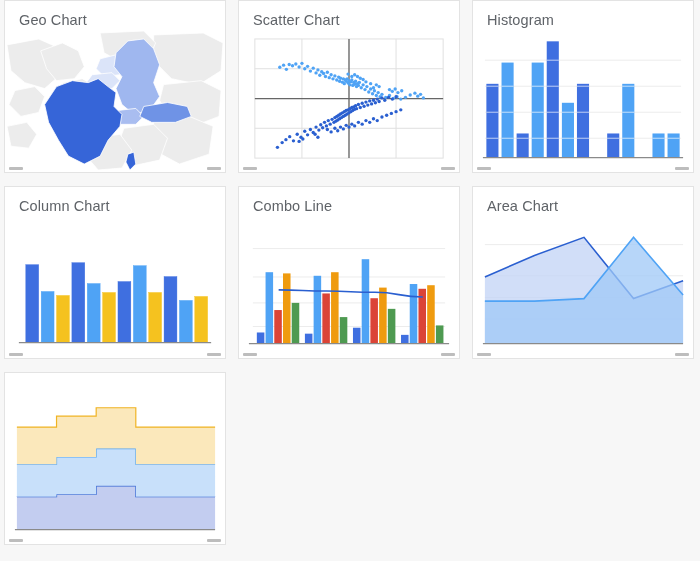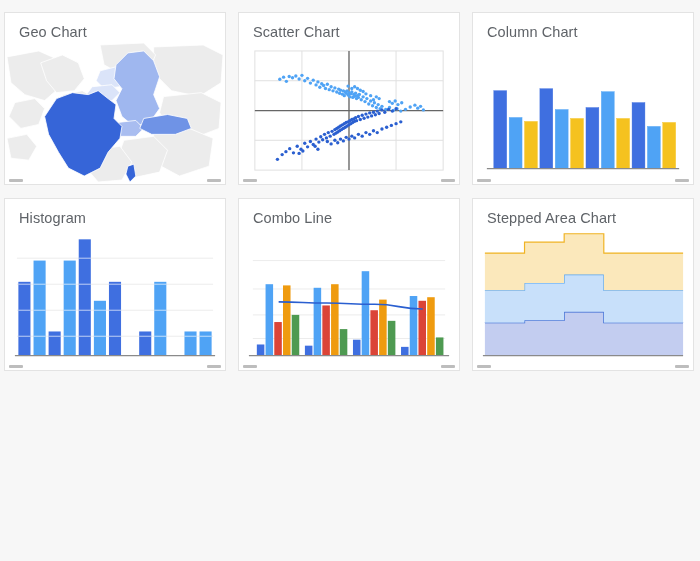--- a/index.html
+++ b/index.html
@@ -14,21 +14,21 @@
     height: 561px;
     overflow: hidden;
     background: #f7f7f7;
   }
   .grid {
     display: grid;
     grid-template-columns: repeat(3, 222px);
     grid-auto-rows: 173px;
     column-gap: 12px;
     row-gap: 13px;
-    padding: 12px 4px 0 4px;
+    padding: 0 4px 0 4px;
     box-sizing: border-box;
   }
   .card {
     position: relative;
     background: #ffffff;
     border: 1px solid #e3e3e3;
     box-sizing: border-box;
     overflow: hidden;
   }
   .card-title {
@@ -293,46 +293,20 @@
               <circle cx="158.50" cy="81.20" r="1.7" fill="#2a5fd0"></circle>
               <circle cx="163.25" cy="79.40" r="1.7" fill="#2a5fd0"></circle>
             </g>
         </svg>
       </div>
       <div class="nub left"></div>
       <div class="nub right"></div>
     </div>
 
     <div class="card">
-      <div class="card-title">Column Chart</div>
-      <div class="chart-area">
-        <svg id="svg-column" viewBox="0 0 222 142" preserveAspectRatio="none">
-          <rect x="0" y="0" width="222" height="142" fill="#ffffff"></rect>
-          <g id="column-bars">
-              <rect x="21.0" y="48.0" width="13" height="78.0" fill="#3f6fe0" stroke="#3f6fe0" stroke-width="0.4"></rect>
-              <rect x="67.5" y="46.0" width="13" height="80.0" fill="#3f6fe0" stroke="#3f6fe0" stroke-width="0.4"></rect>
-              <rect x="114.0" y="65.0" width="13" height="61.0" fill="#3f6fe0" stroke="#3f6fe0" stroke-width="0.4"></rect>
-              <rect x="160.5" y="60.0" width="13" height="66.0" fill="#3f6fe0" stroke="#3f6fe0" stroke-width="0.4"></rect>
-              <rect x="36.5" y="75.0" width="13" height="51.0" fill="#4fa3f5" stroke="#4fa3f5" stroke-width="0.4"></rect>
-              <rect x="83.0" y="67.0" width="13" height="59.0" fill="#4fa3f5" stroke="#4fa3f5" stroke-width="0.4"></rect>
-              <rect x="129.5" y="49.0" width="13" height="77.0" fill="#4fa3f5" stroke="#4fa3f5" stroke-width="0.4"></rect>
-              <rect x="176.0" y="84.0" width="13" height="42.0" fill="#4fa3f5" stroke="#4fa3f5" stroke-width="0.4"></rect>
-              <rect x="52.0" y="79.0" width="13" height="47.0" fill="#f5c21f" stroke="#f5c21f" stroke-width="0.4"></rect>
-              <rect x="98.5" y="76.0" width="13" height="50.0" fill="#f5c21f" stroke="#f5c21f" stroke-width="0.4"></rect>
-              <rect x="145.0" y="76.0" width="13" height="50.0" fill="#f5c21f" stroke="#f5c21f" stroke-width="0.4"></rect>
-              <rect x="191.5" y="80.0" width="13" height="46.0" fill="#f5c21f" stroke="#f5c21f" stroke-width="0.4"></rect>
-            </g>
-          <line x1="14" y1="126.5" x2="208" y2="126.5" stroke="#8a8a8a" stroke-width="1.2"></line>
-        </svg>
-      </div>
-      <div class="nub left"></div>
-      <div class="nub right"></div>
-    </div>
-
-    <div class="card">
       <div class="card-title">Histogram</div>
       <div class="chart-area">
         <svg id="svg-histogram" viewBox="0 0 222 142" preserveAspectRatio="none">
           <rect x="0" y="0" width="222" height="142" fill="#ffffff"></rect>
           <g id="histogram-grid" stroke="#ececec" stroke-width="1" fill="none">
               <line x1="12" y1="29.4" x2="210" y2="29.4"></line>
               <line x1="12" y1="55.6" x2="210" y2="55.6"></line>
               <line x1="12" y1="81.8" x2="210" y2="81.8"></line>
               <line x1="12" y1="108.0" x2="210" y2="108.0"></line>
             </g>
@@ -374,20 +348,46 @@
               <rect x="196.3" y="103.2" width="12.2" height="23.8" fill="#4fa3f5"></rect>
               <line x1="196.3" y1="108.0" x2="208.5" y2="108.0" stroke="#ffffff" stroke-width="0.9" opacity="0.75"></line>
             </g>
           <line x1="10" y1="127.5" x2="212" y2="127.5" stroke="#8a8a8a" stroke-width="1.2"></line>
         </svg>
       </div>
       <div class="nub left"></div>
       <div class="nub right"></div>
     </div>
 
+    <div class="card">
+      <div class="card-title">Column Chart</div>
+      <div class="chart-area">
+        <svg id="svg-column" viewBox="0 0 222 142" preserveAspectRatio="none">
+          <rect x="0" y="0" width="222" height="142" fill="#ffffff"></rect>
+          <g id="column-bars">
+              <rect x="21.0" y="48.0" width="13" height="78.0" fill="#3f6fe0" stroke="#3f6fe0" stroke-width="0.4"></rect>
+              <rect x="67.5" y="46.0" width="13" height="80.0" fill="#3f6fe0" stroke="#3f6fe0" stroke-width="0.4"></rect>
+              <rect x="114.0" y="65.0" width="13" height="61.0" fill="#3f6fe0" stroke="#3f6fe0" stroke-width="0.4"></rect>
+              <rect x="160.5" y="60.0" width="13" height="66.0" fill="#3f6fe0" stroke="#3f6fe0" stroke-width="0.4"></rect>
+              <rect x="36.5" y="75.0" width="13" height="51.0" fill="#4fa3f5" stroke="#4fa3f5" stroke-width="0.4"></rect>
+              <rect x="83.0" y="67.0" width="13" height="59.0" fill="#4fa3f5" stroke="#4fa3f5" stroke-width="0.4"></rect>
+              <rect x="129.5" y="49.0" width="13" height="77.0" fill="#4fa3f5" stroke="#4fa3f5" stroke-width="0.4"></rect>
+              <rect x="176.0" y="84.0" width="13" height="42.0" fill="#4fa3f5" stroke="#4fa3f5" stroke-width="0.4"></rect>
+              <rect x="52.0" y="79.0" width="13" height="47.0" fill="#f5c21f" stroke="#f5c21f" stroke-width="0.4"></rect>
+              <rect x="98.5" y="76.0" width="13" height="50.0" fill="#f5c21f" stroke="#f5c21f" stroke-width="0.4"></rect>
+              <rect x="145.0" y="76.0" width="13" height="50.0" fill="#f5c21f" stroke="#f5c21f" stroke-width="0.4"></rect>
+              <rect x="191.5" y="80.0" width="13" height="46.0" fill="#f5c21f" stroke="#f5c21f" stroke-width="0.4"></rect>
+            </g>
+          <line x1="14" y1="126.5" x2="208" y2="126.5" stroke="#8a8a8a" stroke-width="1.2"></line>
+        </svg>
+      </div>
+      <div class="nub left"></div>
+      <div class="nub right"></div>
+    </div>
+
 
     <div class="card">
       <div class="card-title">Combo Line</div>
       <div class="chart-area">
         <svg id="svg-combo" viewBox="0 0 222 142" preserveAspectRatio="none">
           <rect x="0" y="0" width="222" height="142" fill="#ffffff"></rect>
           <g id="combo-grid" stroke="#ececec" stroke-width="1" fill="none">
               <line x1="14" y1="31.8" x2="208" y2="31.8"></line>
               <line x1="14" y1="60.4" x2="208" y2="60.4"></line>
               <line x1="14" y1="86.5" x2="208" y2="86.5"></line>
@@ -416,23 +416,45 @@
               <rect x="198.7" y="109.2" width="7.6" height="17.8" fill="#4e9a51"></rect>
             </g>
           <path id="combo-line" fill="none" stroke-width="1.6" d="M40.0,73.4 C64.3,73.4 64.3,74.6 88.5,74.6 C112.8,74.6 112.8,75.8 137.0,75.8 C161.3,75.8 161.3,80.6 185.5,80.6" stroke="#2a5fd0"></path>
           <line x1="10" y1="127.5" x2="212" y2="127.5" stroke="#8a8a8a" stroke-width="1.2"></line>
         </svg>
       </div>
       <div class="nub left"></div>
       <div class="nub right"></div>
     </div>
 
-
-    <div class="card">
-      <div class="card-title">Stepped Area Chart</div>
+    <div class="card">
+      <div class="card-title">Area Chart</div>
+      <div class="chart-area">
+        <svg id="svg-area" viewBox="0 0 222 142" preserveAspectRatio="none">
+          <rect x="0" y="0" width="222" height="142" fill="#ffffff"></rect>
+          <g id="area-grid" stroke="#ececec" stroke-width="1" fill="none">
+              <line x1="12" y1="27.8" x2="212" y2="27.8"></line>
+              <line x1="12" y1="59.2" x2="212" y2="59.2"></line>
+              <line x1="12" y1="81.0" x2="212" y2="81.0"></line>
+              <line x1="12" y1="102.8" x2="212" y2="102.8"></line>
+            </g>
+          <g id="area-series">
+              <path d="M12.0,60.4 L62.0,38.7 L112.0,20.5 L162.0,82.2 L212.0,64.1 L212,127 L12,127 Z" fill="#c2d3f5" fill-opacity="0.75" stroke="none"></path>
+              <path d="M12.0,60.4 L62.0,38.7 L112.0,20.5 L162.0,82.2 L212.0,64.1" fill="none" stroke="#2a5fd0" stroke-width="1.6"></path>
+              <path d="M12.0,84.7 L62.0,84.7 L112.0,82.2 L162.0,20.5 L212.0,78.6 L212,127 L12,127 Z" fill="#9fc8f7" fill-opacity="0.75" stroke="none"></path>
+              <path d="M12.0,84.7 L62.0,84.7 L112.0,82.2 L162.0,20.5 L212.0,78.6" fill="none" stroke="#4fa3f5" stroke-width="1.6"></path>
+            </g>
+          <line x1="10" y1="127.5" x2="212" y2="127.5" stroke="#8a8a8a" stroke-width="1.4"></line>
+        </svg>
+      </div>
+      <div class="nub left"></div>
+      <div class="nub right"></div>
+    </div>
+
+    <div class="card">
       <div class="chart-area">
         <svg id="svg-stepped" viewBox="0 0 222 142" preserveAspectRatio="none">
           <rect x="0" y="0" width="222" height="142" fill="#ffffff"></rect>
           <g id="stepped-grid" stroke="#ececec" stroke-width="1" fill="none">
               <line x1="12" y1="26.6" x2="212" y2="26.6"></line>
               <line x1="12" y1="73.8" x2="212" y2="73.8"></line>
               <line x1="12" y1="102.8" x2="212" y2="102.8"></line>
             </g>
           <g id="stepped-series">
               <path d="M12.0,94.3 L52.0,94.3 L52.0,91.9 L92.0,91.9 L92.0,83.4 L132.0,83.4 L132.0,94.3 L172.0,94.3 L172.0,94.3 L212.0,94.3 L212.0,127.0 L172.0,127.0 L172.0,127.0 L132.0,127.0 L132.0,127.0 L92.0,127.0 L92.0,127.0 L52.0,127.0 L52.0,127.0 L12.0,127.0 Z" fill="#c3cdf0" stroke="none"></path>

